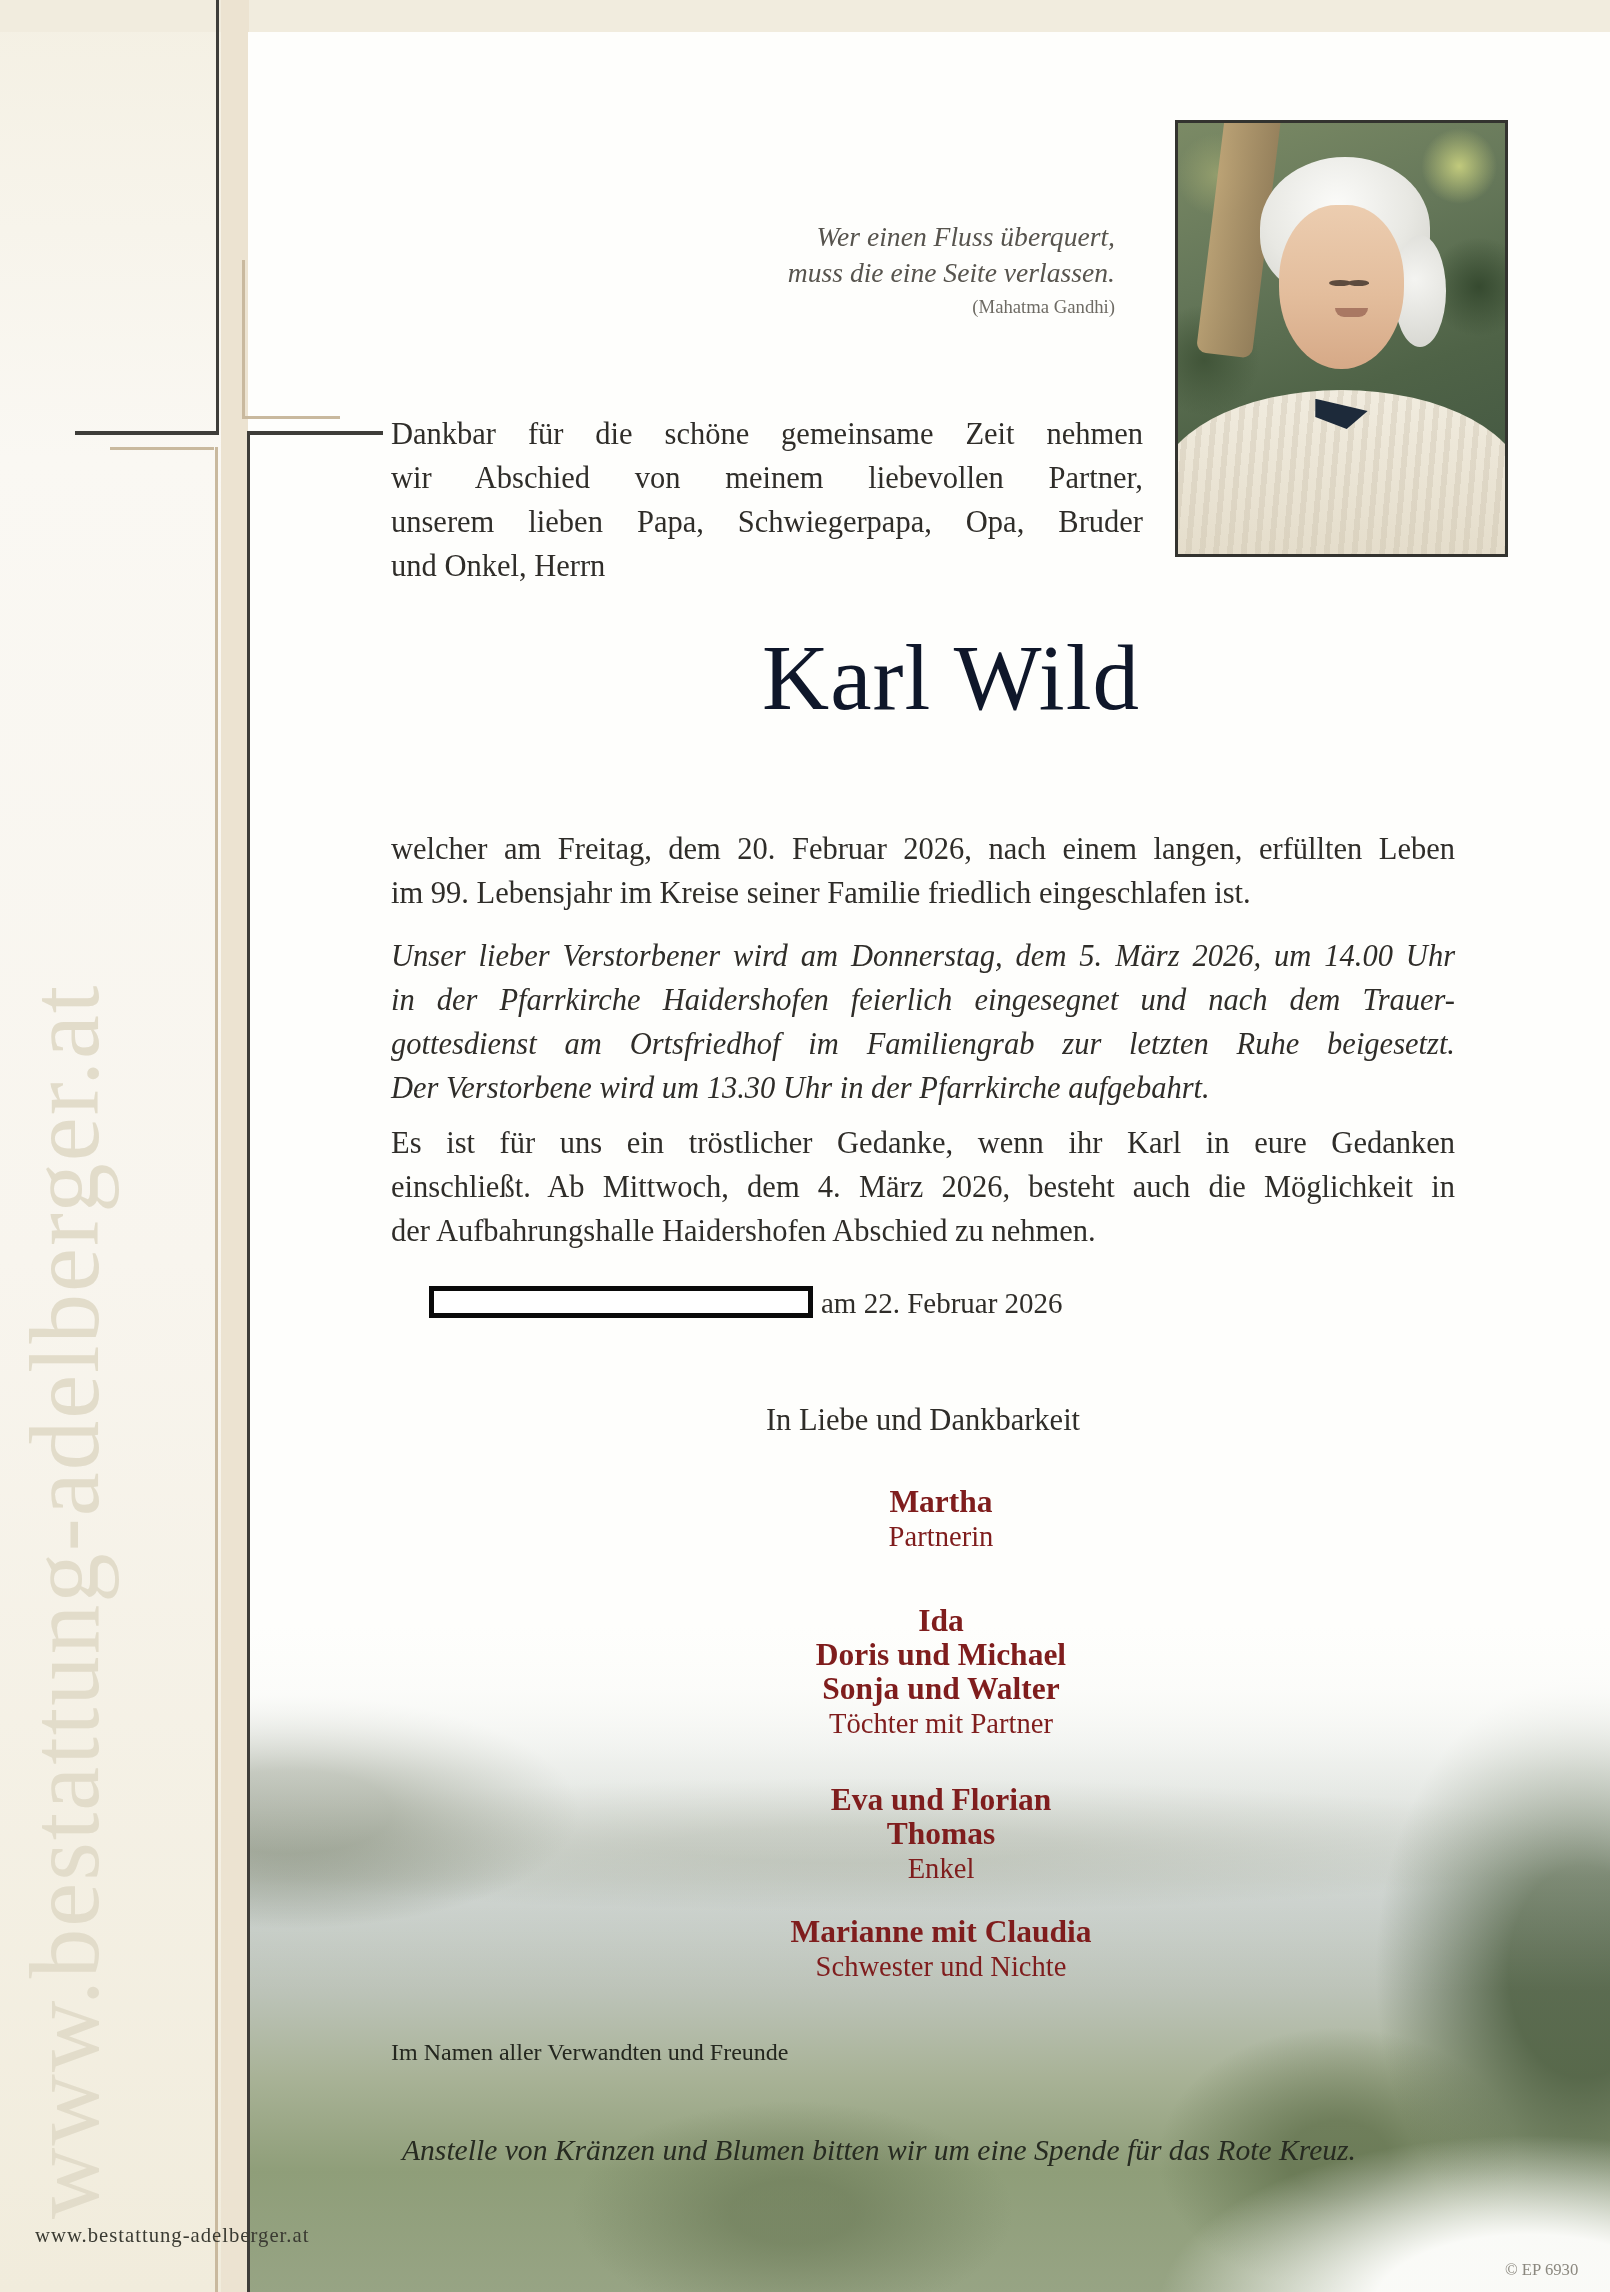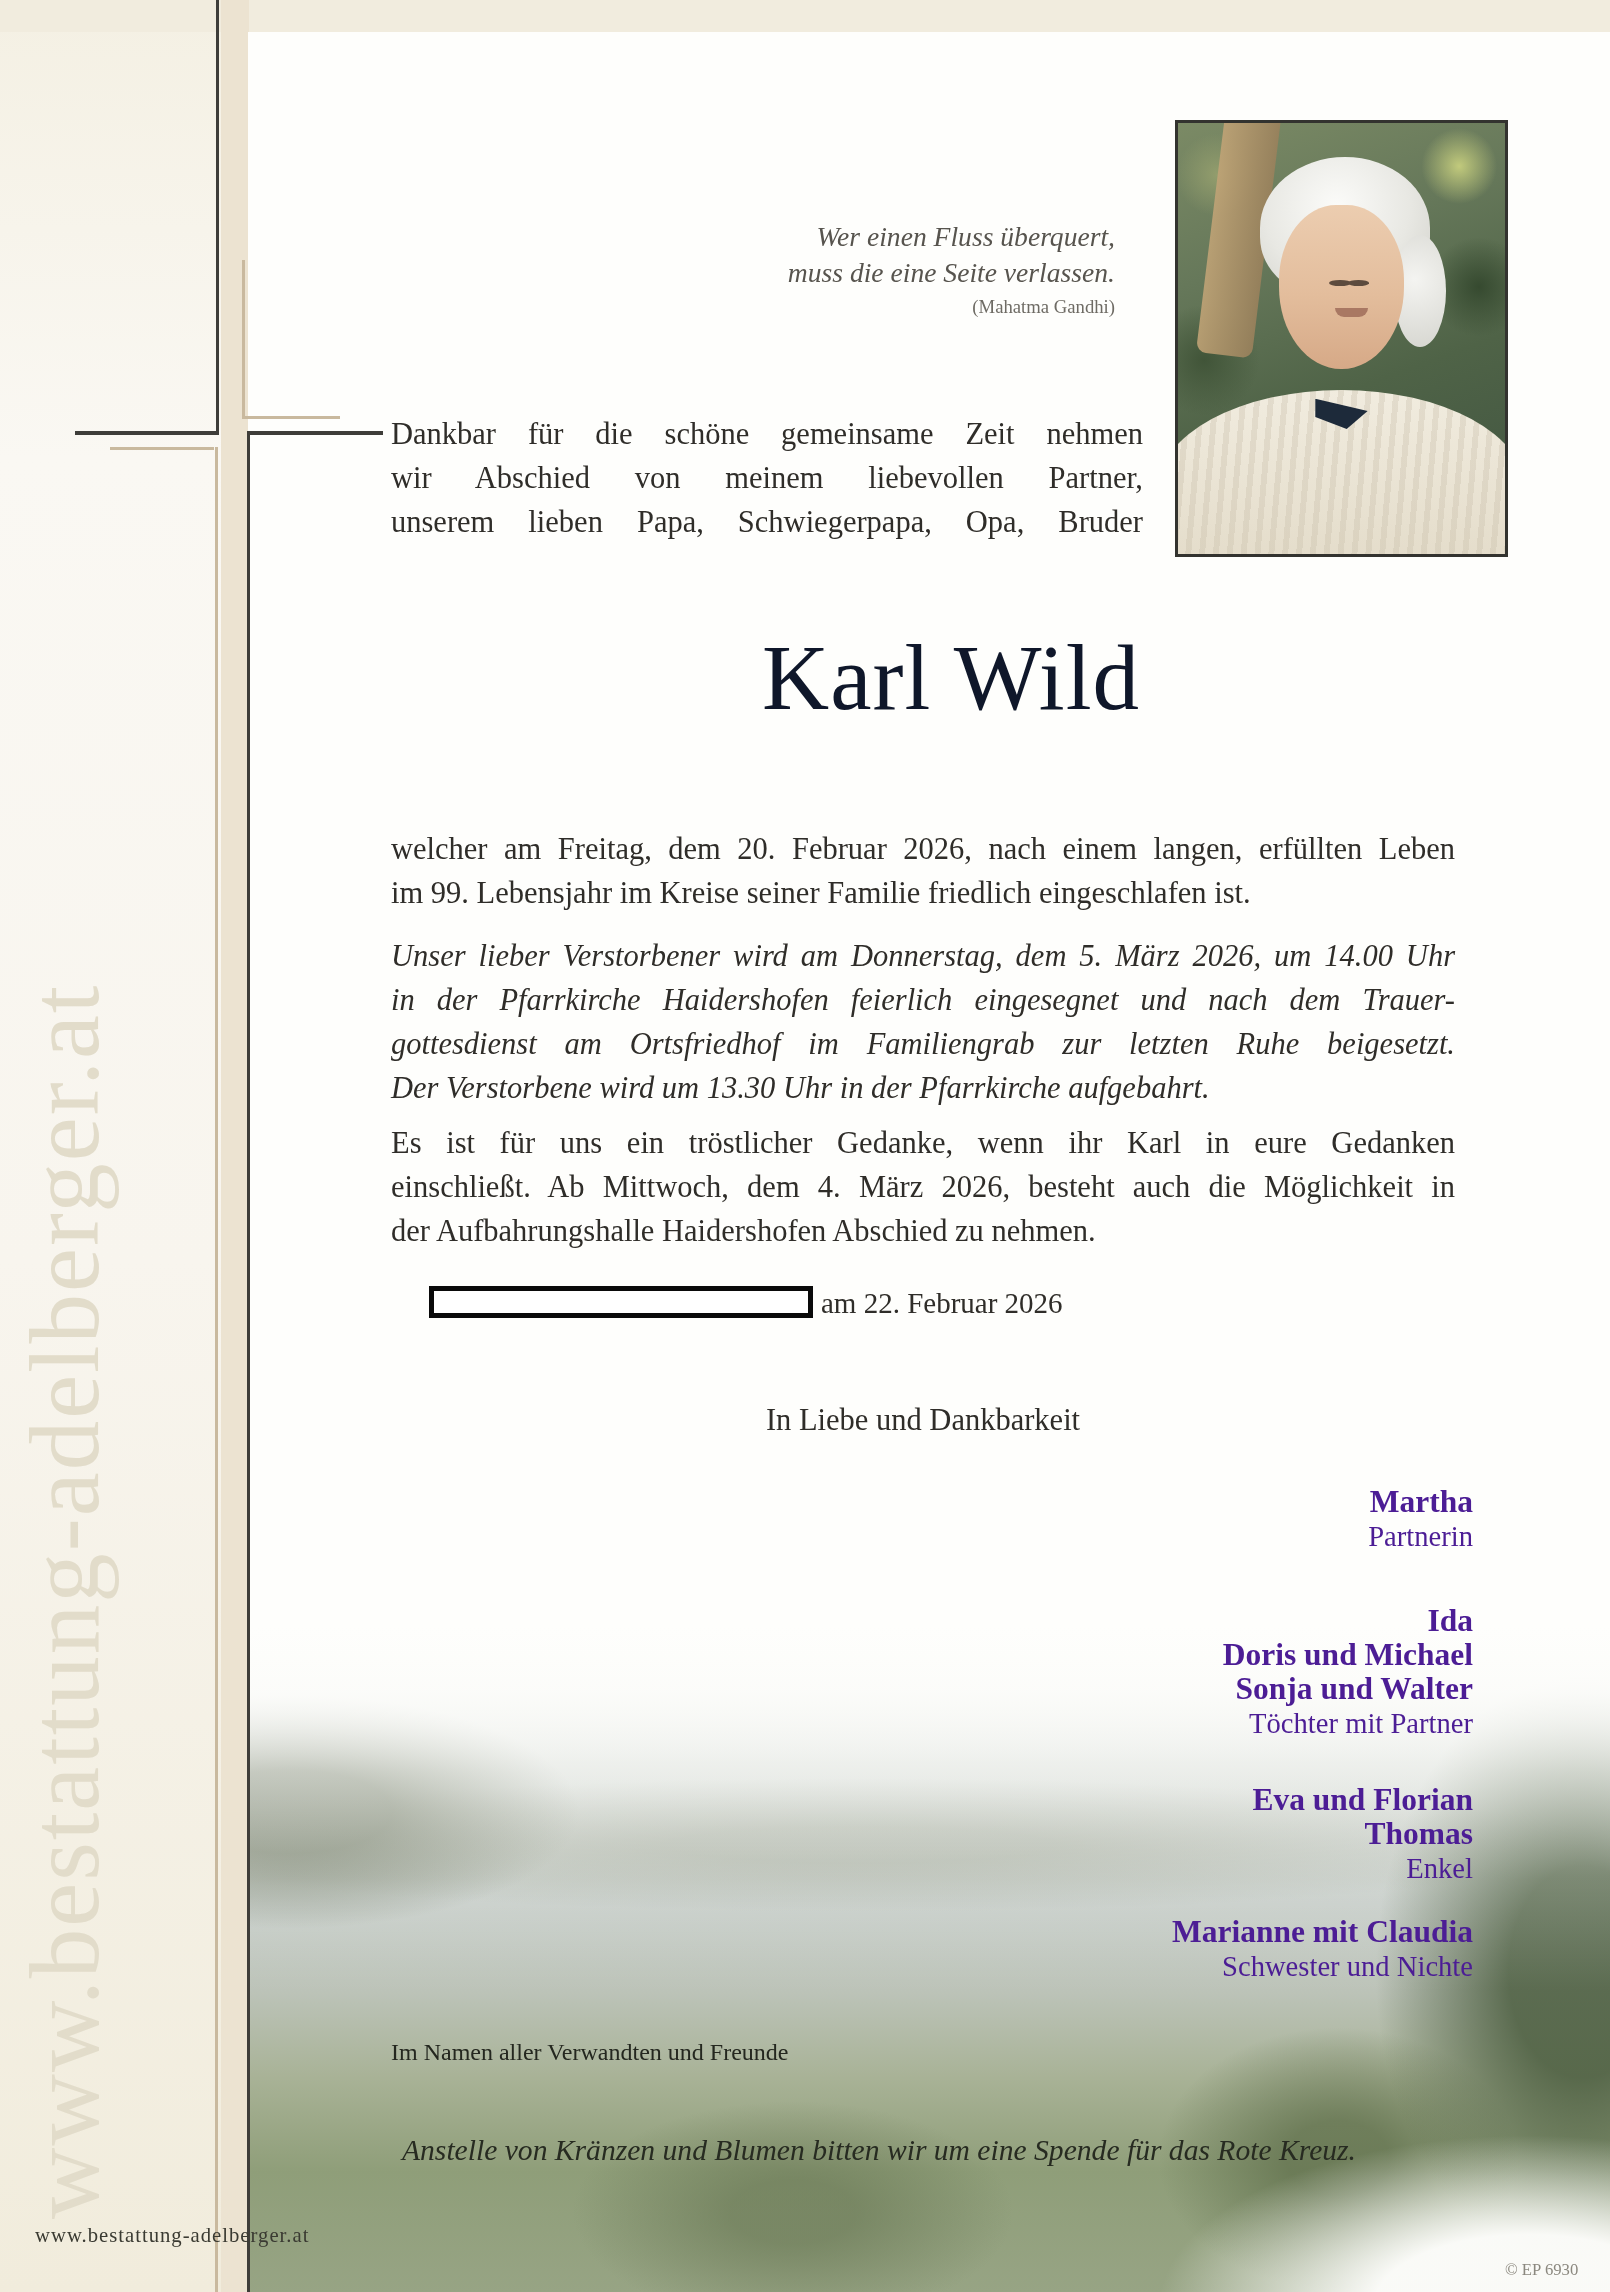--- a/index.html
+++ b/index.html
@@ -90,21 +90,21 @@
 
   .deceased{left:488px;top:627px;width:926px;text-align:center;
     font-size:93px;line-height:102px;color:#0f172a;letter-spacing:1px;}
 
   .redacted{position:absolute;left:429px;top:1286px;width:374px;height:21.7px;
     background:#ffffff;border:5.9px solid #0a0a0a;z-index:8;}
   .dateline{left:821px;top:1284px;font-size:29px;line-height:39px;}
 
   .closing{left:391px;top:1403px;width:1064px;text-align:center;font-size:30.5px;}
 
-  .mourner-group{position:absolute;left:409px;width:1064px;text-align:right;z-index:8;color:#4c1d95;}
+  .mourner-group{position:absolute;left:409px;width:1064px;text-align:center;z-index:8;color:#7f1d1d;}
   .mname{font-weight:bold;font-size:31.5px;line-height:34px;}
   .mrel{font-size:28.6px;line-height:35px;}
   .g1{top:1485px;} .g2{top:1604px;} .g3{top:1783px;} .g4{top:1915px;}
 
   .innameof{left:391px;top:2039px;width:1064px;text-align:left;font-size:24px;color:#24271f;}
   .donation{left:347px;top:2134px;width:1064px;text-align:center;font-style:italic;
     font-size:29.6px;color:#272b21;}
 
   .footer-url{left:35px;top:2224px;font-size:20.7px;letter-spacing:1px;color:#3a3a32;z-index:8;}
   .copyright{left:1505px;top:2260px;font-size:16.7px;color:#8b887f;z-index:8;}
@@ -151,20 +151,21 @@
   <div class="txt quote">
     <div class="qline">Wer einen Fluss überquert,</div>
     <div class="qline">muss die eine Seite verlassen.</div>
     <div class="attr">(Mahatma Gandhi)</div>
   </div>
 
   <div class="txt para intro">
     <div class="jline">Dankbar für die schöne gemeinsame Zeit nehmen</div>
     <div class="jline">wir Abschied von meinem liebevollen Partner,</div>
     <div class="jline">unserem lieben Papa, Schwiegerpapa, Opa, Bruder</div>
+    <div class="lline">und Onkel, Herrn</div>
   </div>
 
   <div class="txt deceased">Karl Wild</div>
 
   <div class="txt para p1">
     <div class="jline">welcher am Freitag, dem 20. Februar 2026, nach einem langen, erfüllten Leben</div>
     <div class="lline">im 99. Lebensjahr im Kreise seiner Familie friedlich eingeschlafen ist.</div>
   </div>
 
   <div class="txt para p2">

